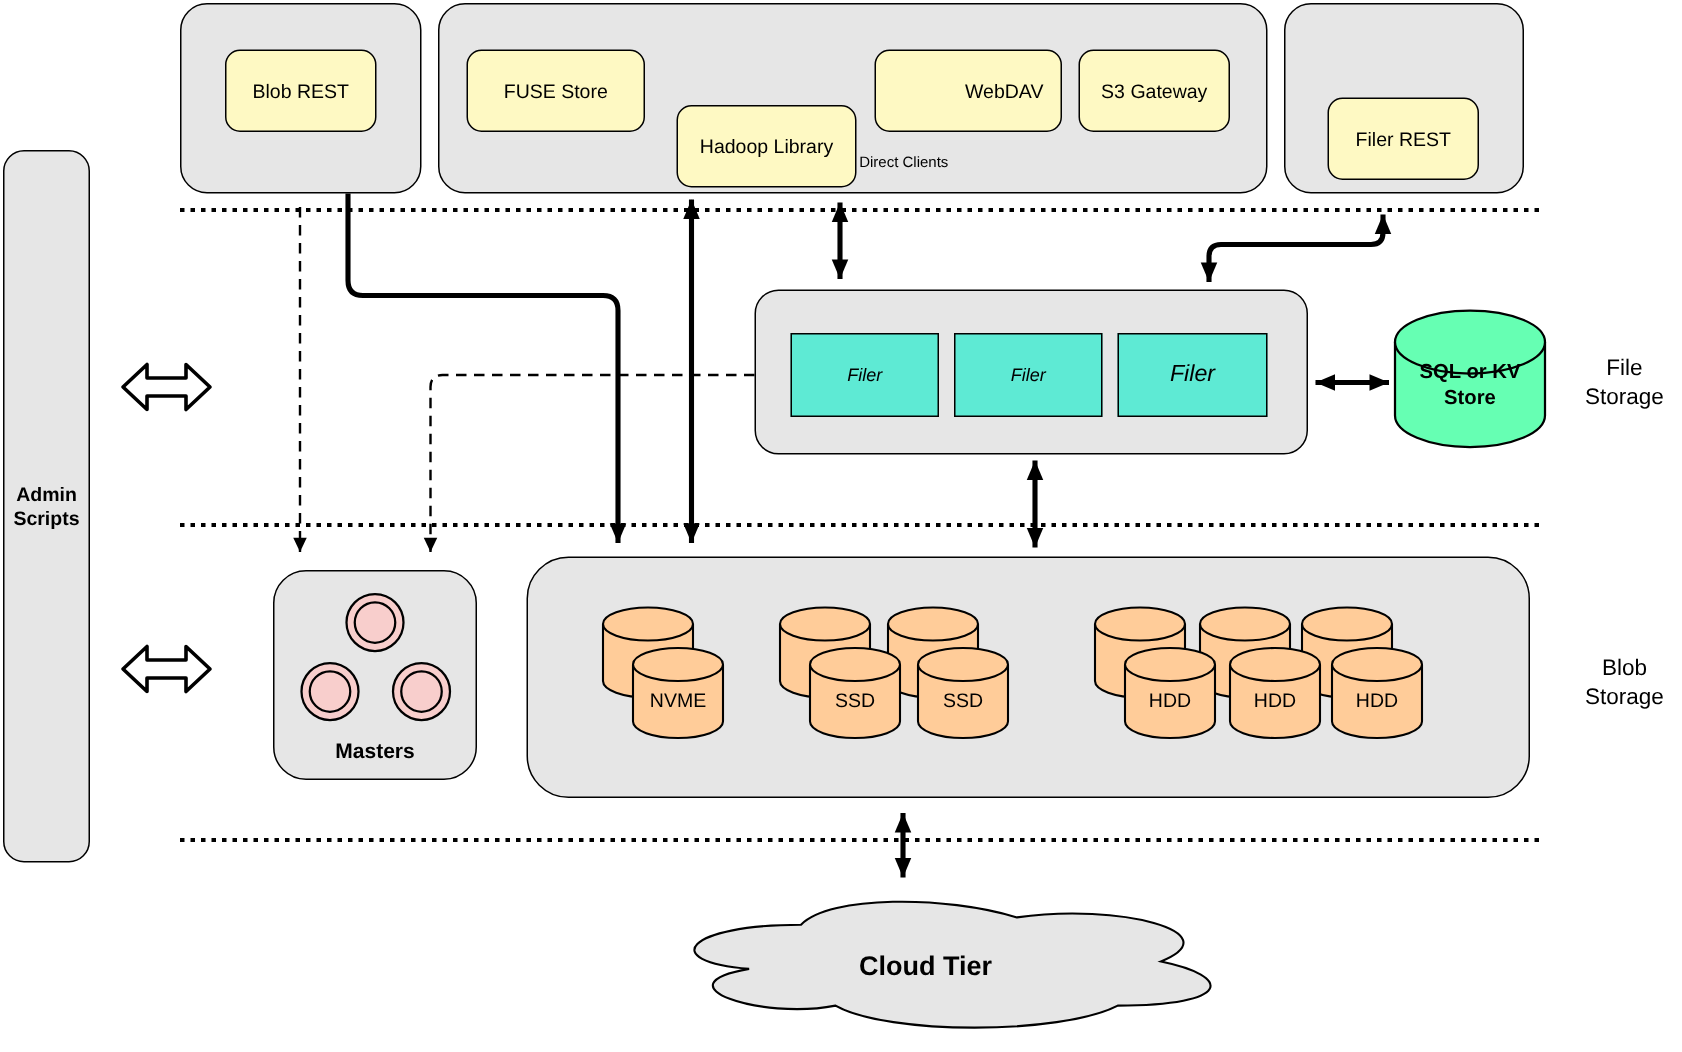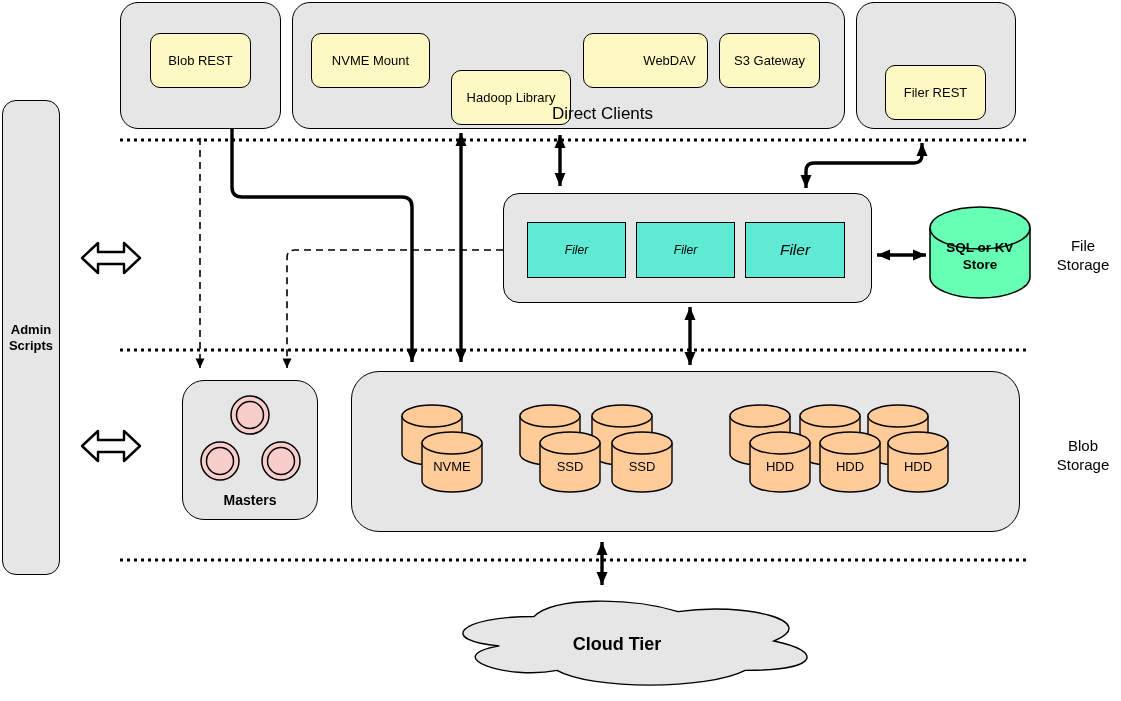--- a/index.html
+++ b/index.html
@@ -31,32 +31,32 @@
     <div class="bold" style="font-size:13px;line-height:1.2;">Admin Scripts</div>
   </div>
 
   <div class="node container" style="left:120px;top:2px;width:161px;height:127px;"></div>
   <div class="node client" style="left:150px;top:33px;width:101px;height:55px;">
     <span>Blob REST</span>
   </div>
 
   <div class="node container" style="left:292px;top:2px;width:553px;height:127px;"></div>
   <div class="node client" style="left:311px;top:33px;width:119px;height:55px;">
-    <span>NVME Mount</span>
+    <span>FUSE Store</span>
   </div>
   <div class="node client" style="left:451px;top:33px;width:120px;height:55px;margin-top:37px;">
     <span>Hadoop Library</span>
   </div>
   <div class="node client" style="left:583px;top:33px;width:125px;height:55px;padding-left:48px;">
     <span>WebDAV</span>
   </div>
   <div class="node client" style="left:719px;top:33px;width:101px;height:55px;">
     <span>S3 Gateway</span>
   </div>
-  <div class="lbl" style="left:292px;top:103px;width:621px;font-size:17px;z-index:2;">Direct Clients</div>
+  <div class="lbl" style="left:292px;top:103px;width:621px;font-size:10px;z-index:2;">Direct Clients</div>
 
   <div class="node container" style="left:856px;top:2px;width:160px;height:127px;"></div>
   <div class="node client" style="left:885px;top:33px;width:101px;height:55px;margin-top:32px;">
     <span>Filer REST</span>
   </div>
 
   <div class="node container" style="left:503px;top:193px;width:369px;height:110px;border-radius:16px;"></div>
   <div class="node filer" style="left:527px;top:222px;width:99px;height:56px;">
     <span>Filer</span>
   </div>

